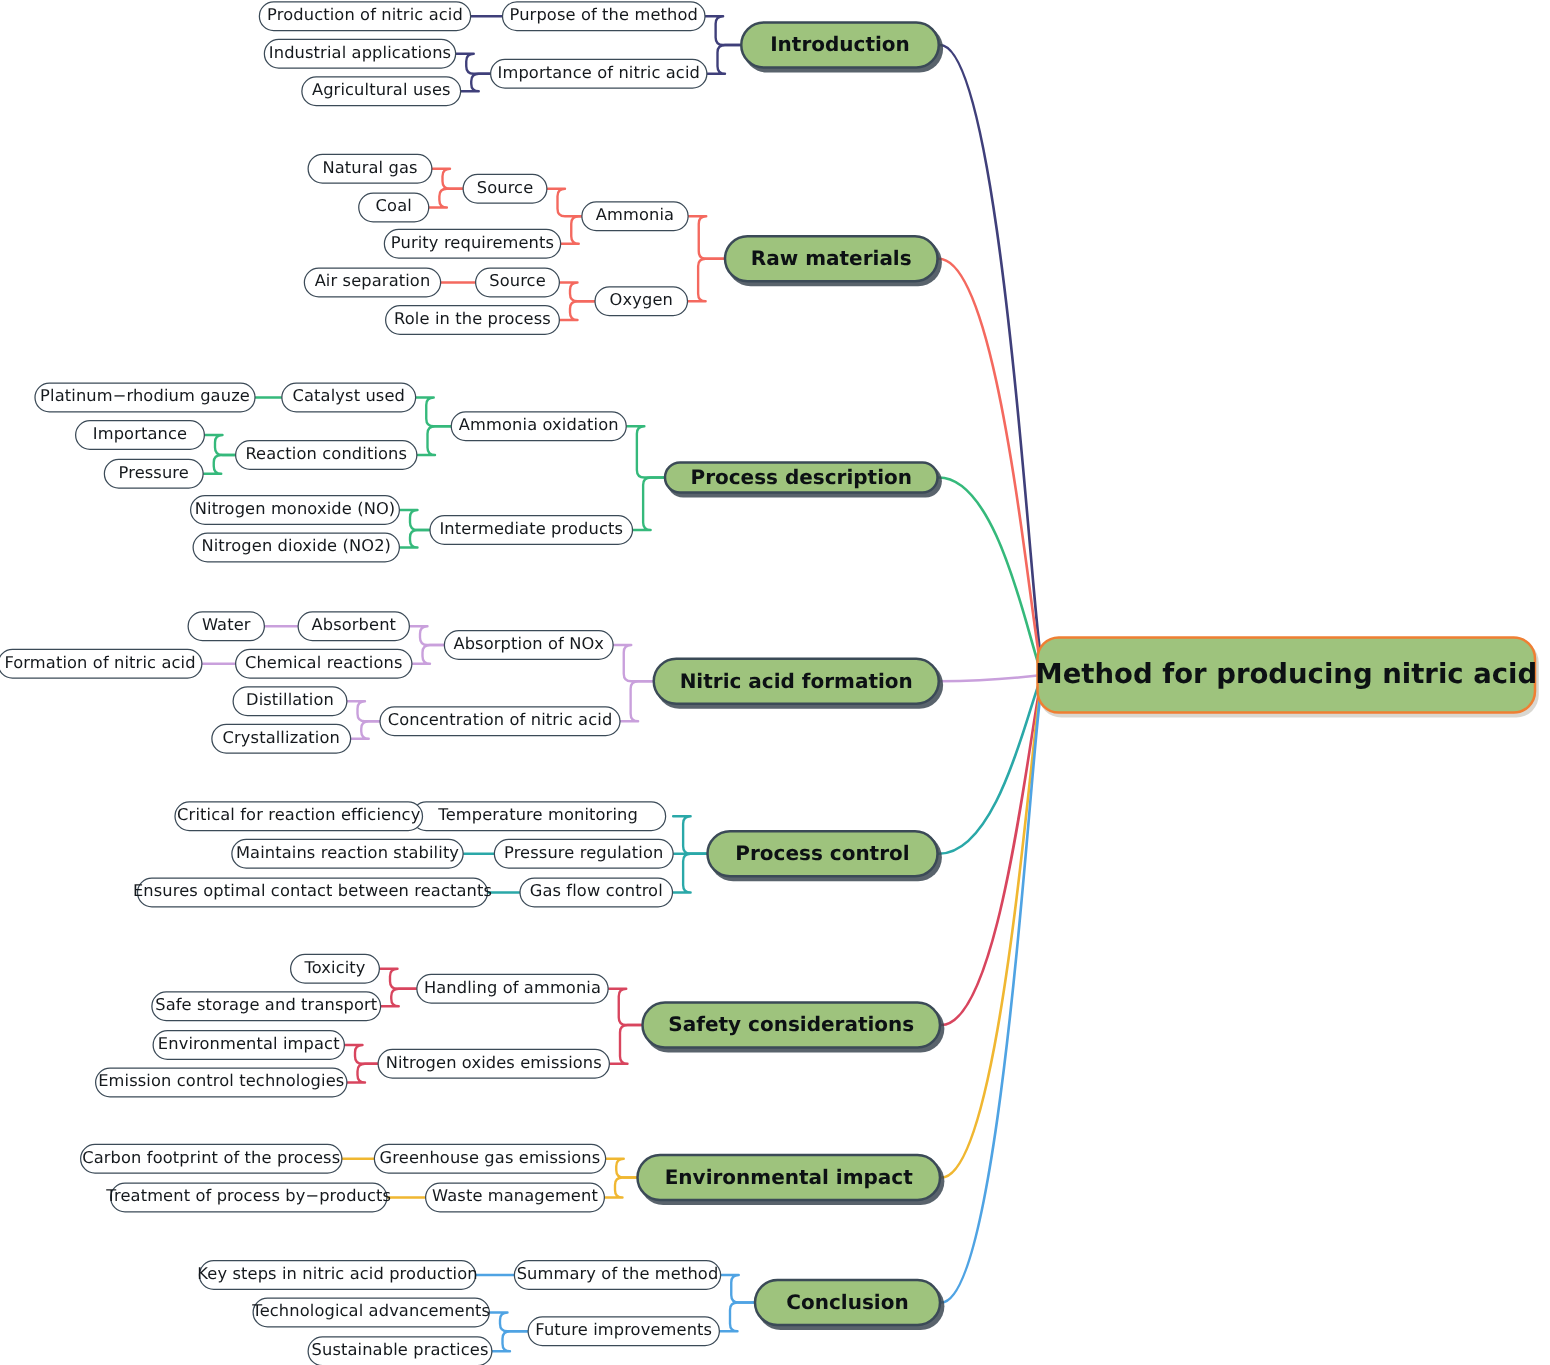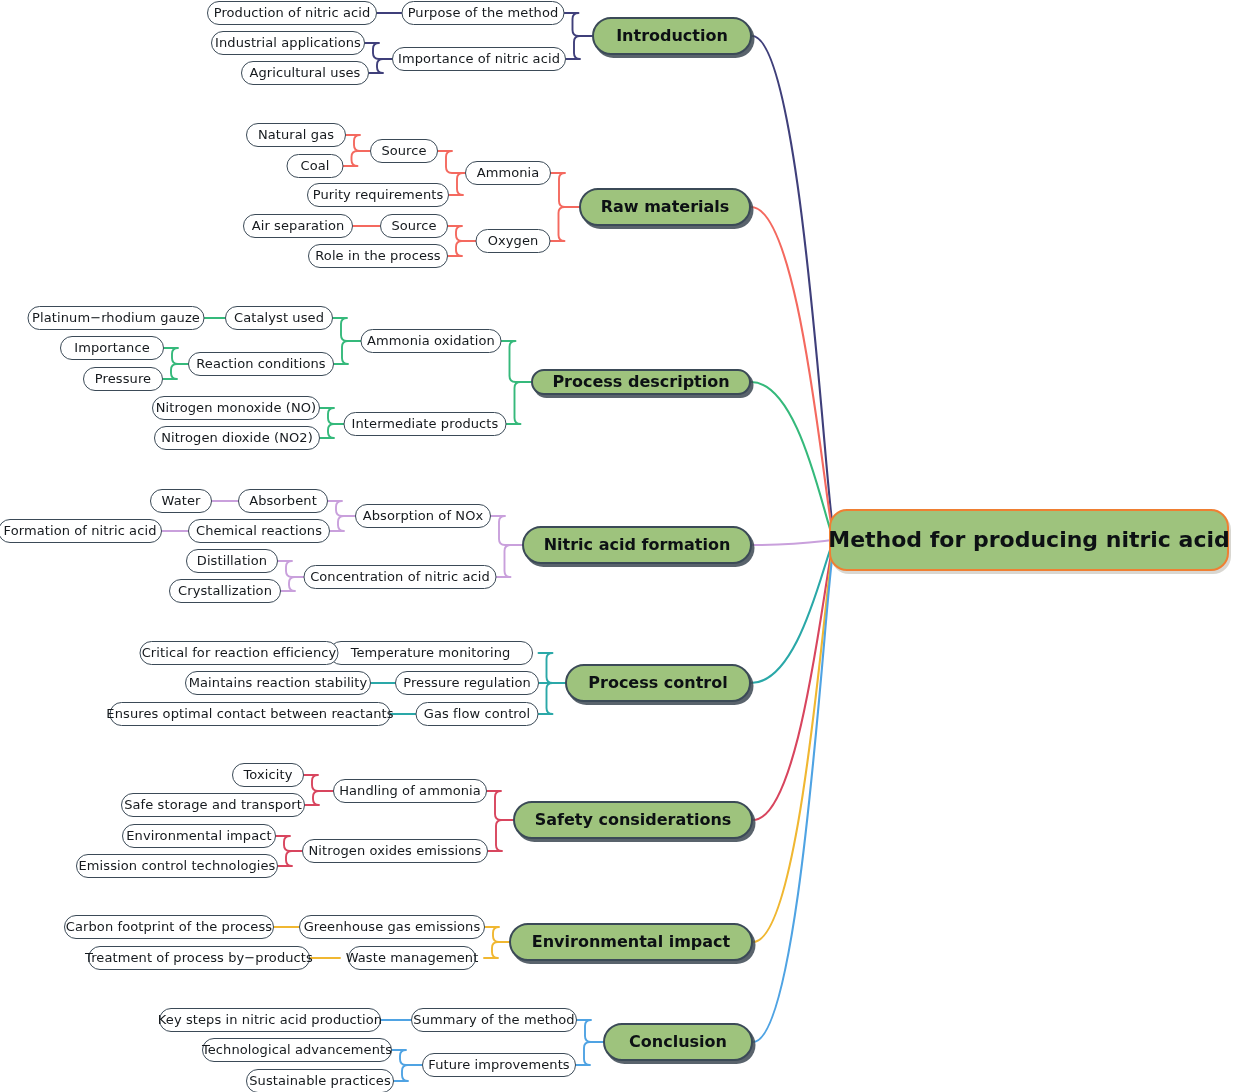--- a/index.html
+++ b/index.html
@@ -263,21 +263,21 @@
     </div>
     <div class="node branch" style="left: 633px; top: 820px; width: 240px; height: 38px;">
       <span>Safety considerations</span>
     </div>
     <div class="node leaf" style="left: 392px; top: 927px; width: 186px; height: 24px;">
       <span>Greenhouse gas emissions</span>
     </div>
     <div class="node leaf" style="left: 169px; top: 927px; width: 210px; height: 24px;">
       <span>Carbon footprint of the process</span>
     </div>
-    <div class="node leaf" style="left: 412px; top: 958px; width: 128px; height: 24px;">
+    <div class="node leaf" style="left: 412px; top: 958px; width: 144px; height: 24px;">
       <span>Waste management</span>
     </div>
     <div class="node leaf" style="left: 199px; top: 958px; width: 222px; height: 24px;">
       <span>Treatment of process by−products</span>
     </div>
     <div class="node branch" style="left: 631px; top: 942px; width: 244px; height: 38px;">
       <span>Environmental impact</span>
     </div>
     <div class="node leaf" style="left: 494px; top: 1020px; width: 166px; height: 24px;">
       <span>Summary of the method</span>

